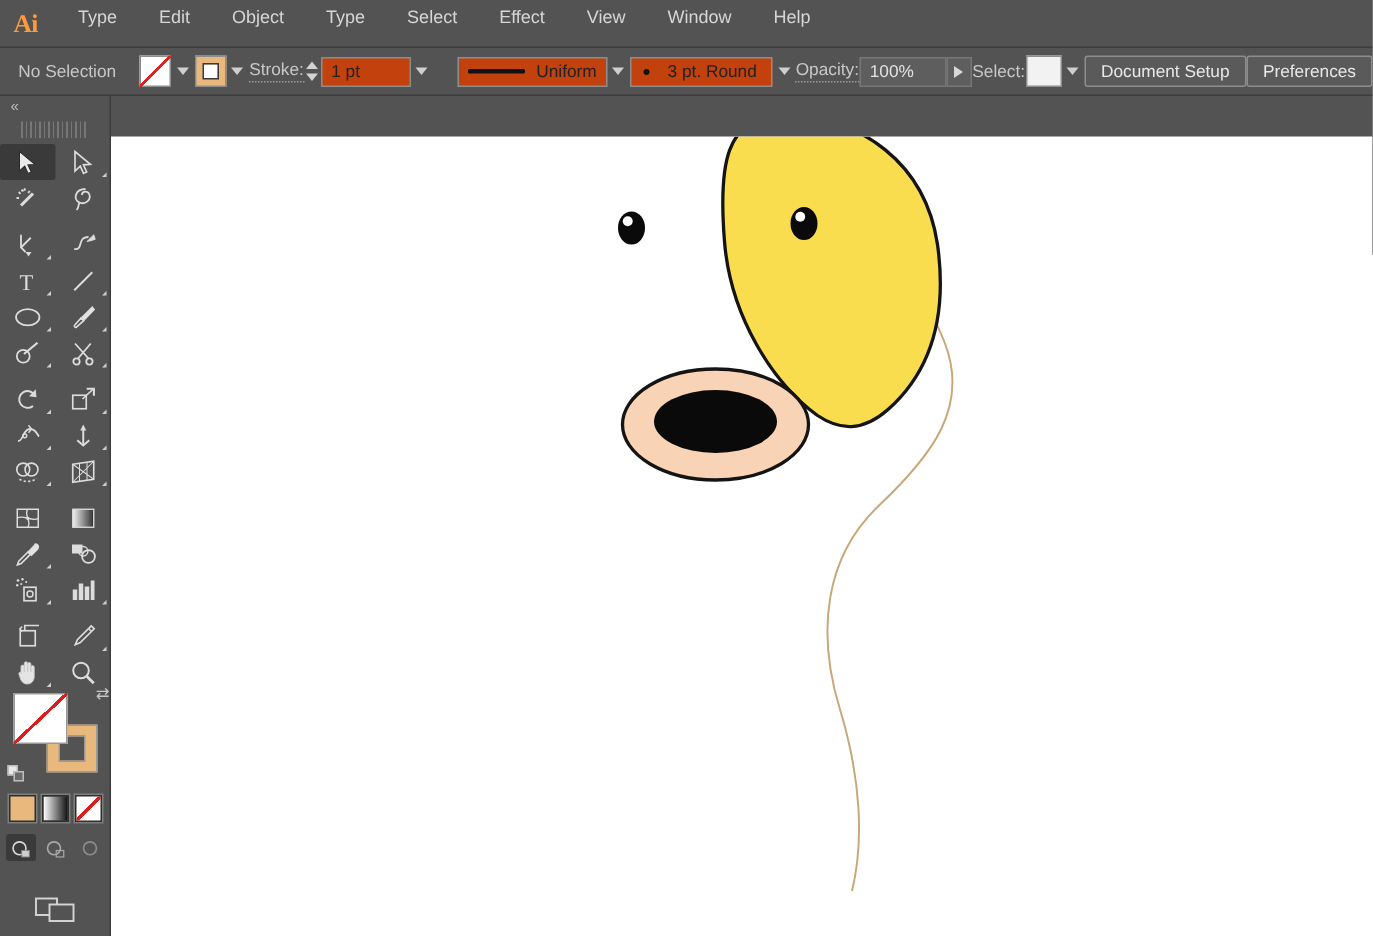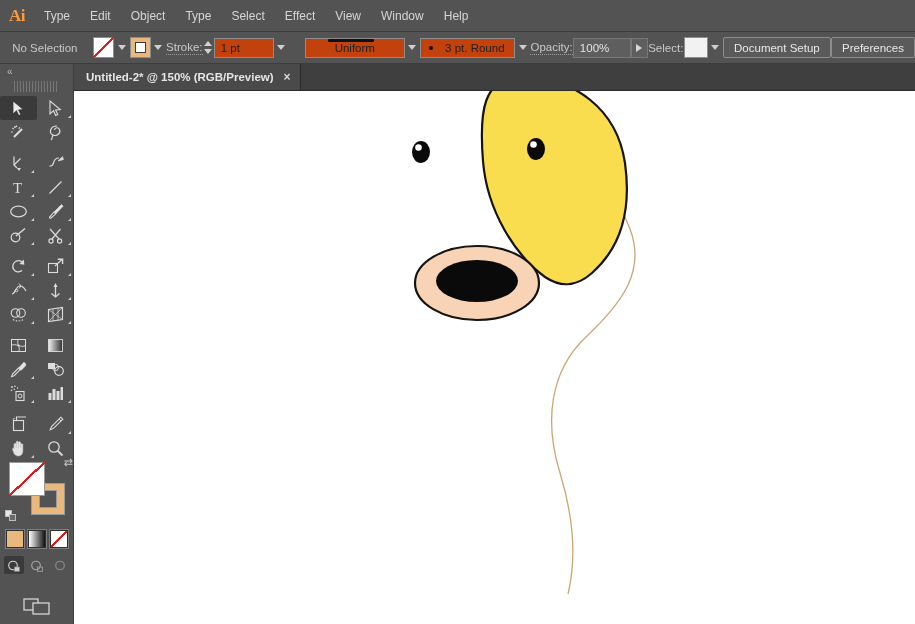--- a/index.html
+++ b/index.html
@@ -10,22 +10,23 @@
     background: #535353;
     font-family: "Liberation Sans", sans-serif;
     -webkit-font-smoothing: antialiased;
   }
   #app { position: relative; width: 915px; height: 624px; }
 
   
   .menubar {
     position: absolute; left: 0; top: 0; width: 915px; height: 32px;
     background: #535353;
-    display: flex; align-items: center;
+    display: flex; 
     border-bottom: 1px solid #3d3d3d;
+    gap: 8px;
   }
   .ai-logo {
     width: 34px; height: 32px;
     display: flex; align-items: center; justify-content: center;
     color: #ff9a3c; font-weight: bold; font-size: 17px;
     font-family: "Liberation Serif", serif;
     letter-spacing: -0.5px;
   }
   .menu-item {
     color: #d6d6d6; font-size: 12px;
@@ -87,21 +88,21 @@
   .stepper .dn { width:0;height:0;border-left:4px solid transparent;
     border-right:4px solid transparent;border-top:5px solid #d2d2d2; }
 
   .field {
     height: 20px; background: #c2410c; border: 1px solid #8d8d8d;
     color: #222; font-size: 11.5px; display: flex; align-items: center;
     padding: 0 6px; white-space: nowrap; flex: 0 0 auto;
   }
   .field.dark { background:#5e5e5e; border-color:#777; color:#e3e3e3; }
   .field-w50 { width: 58px; }
-  .field-w95 { width: 100px; flex-direction: column; }
+  .field-w95 { width: 100px; }
   .field-w88 { width: 95px; }
   .field-w52 { width: 60px; }
   .uniform-line { width: 46px; height: 3px; background:#111; margin-right: 8px; border-radius:1px; }
   .brush-dot { width:4px;height:4px;border-radius:50%;background:#111;margin-right:12px;margin-left:2px;}
   .arrow-right {
     width: 17px; height: 20px; background:#5e5e5e; border:1px solid #777;
     display:flex; align-items:center; justify-content:center; flex:0 0 auto;
   }
   .arrow-right::after { content:""; width:0;height:0;
     border-top:4px solid transparent; border-bottom:4px solid transparent;
@@ -276,26 +277,20 @@
     <div class="swatch-style"></div>
     <div class="dd-arrow"></div>
 
     <div style="width:12px"></div>
 
     <div class="cb-btn">Document Setup</div>
     <div style="width:8px"></div>
     <div class="cb-btn">Preferences</div>
   </div>
 
-  <div class="tabbar">
-    <div class="doc-tab">
-      <span>Untitled-2* @ 150% (RGB/Preview)</span>
-      <span class="tab-close">×</span>
-    </div>
-  </div>
 
   <div class="toolpanel">
     <div class="tp-header">
       <span class="tp-collapse">«</span>
     </div>
     <div class="tp-grip"></div>
 
     <div class="tool-grid">
 
       <div class="tool sel">

